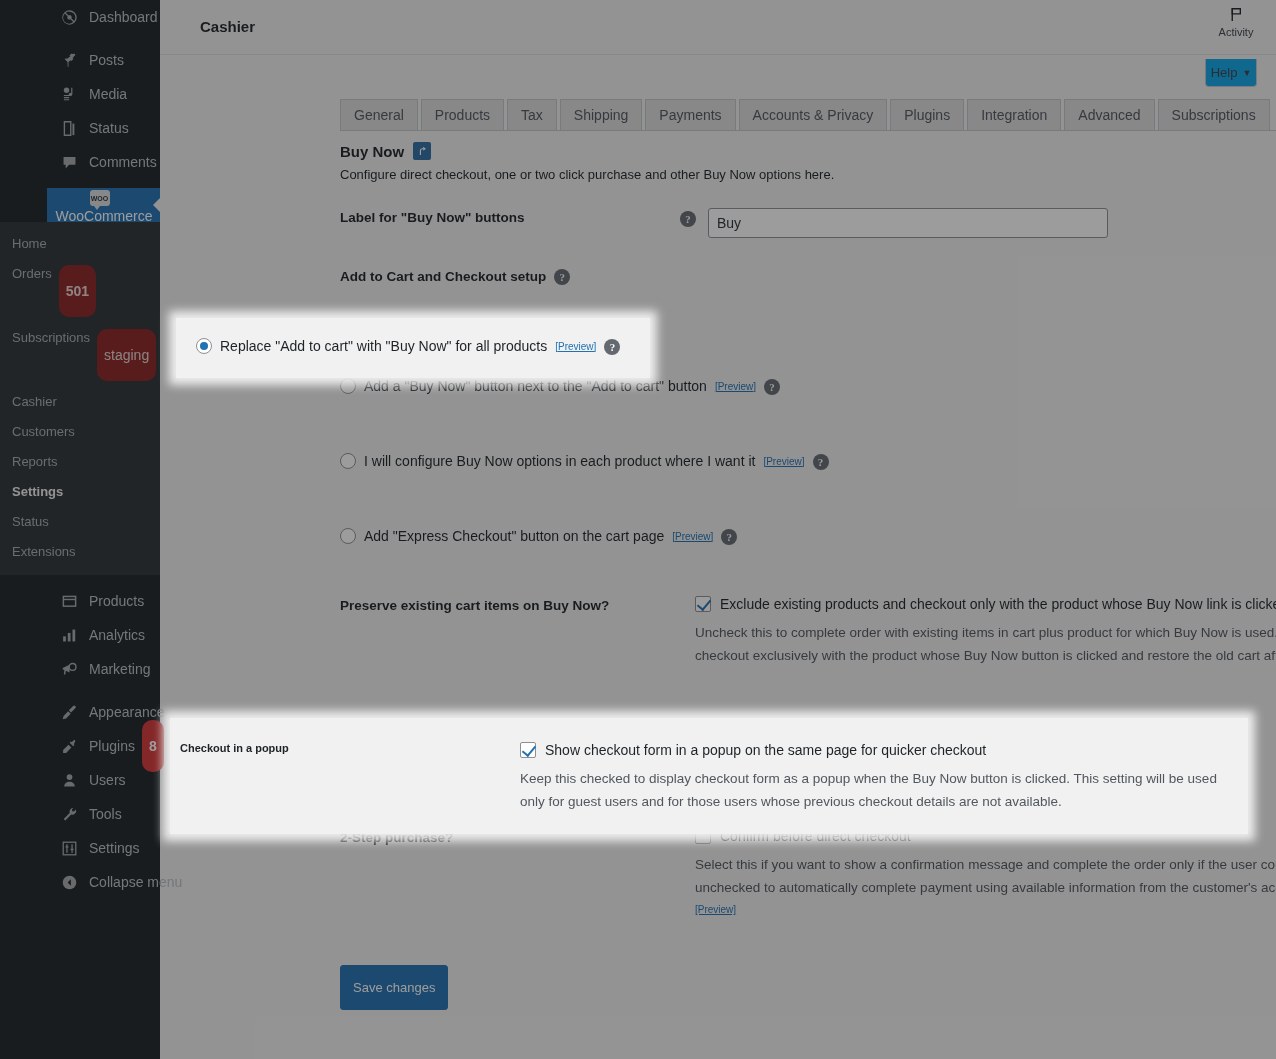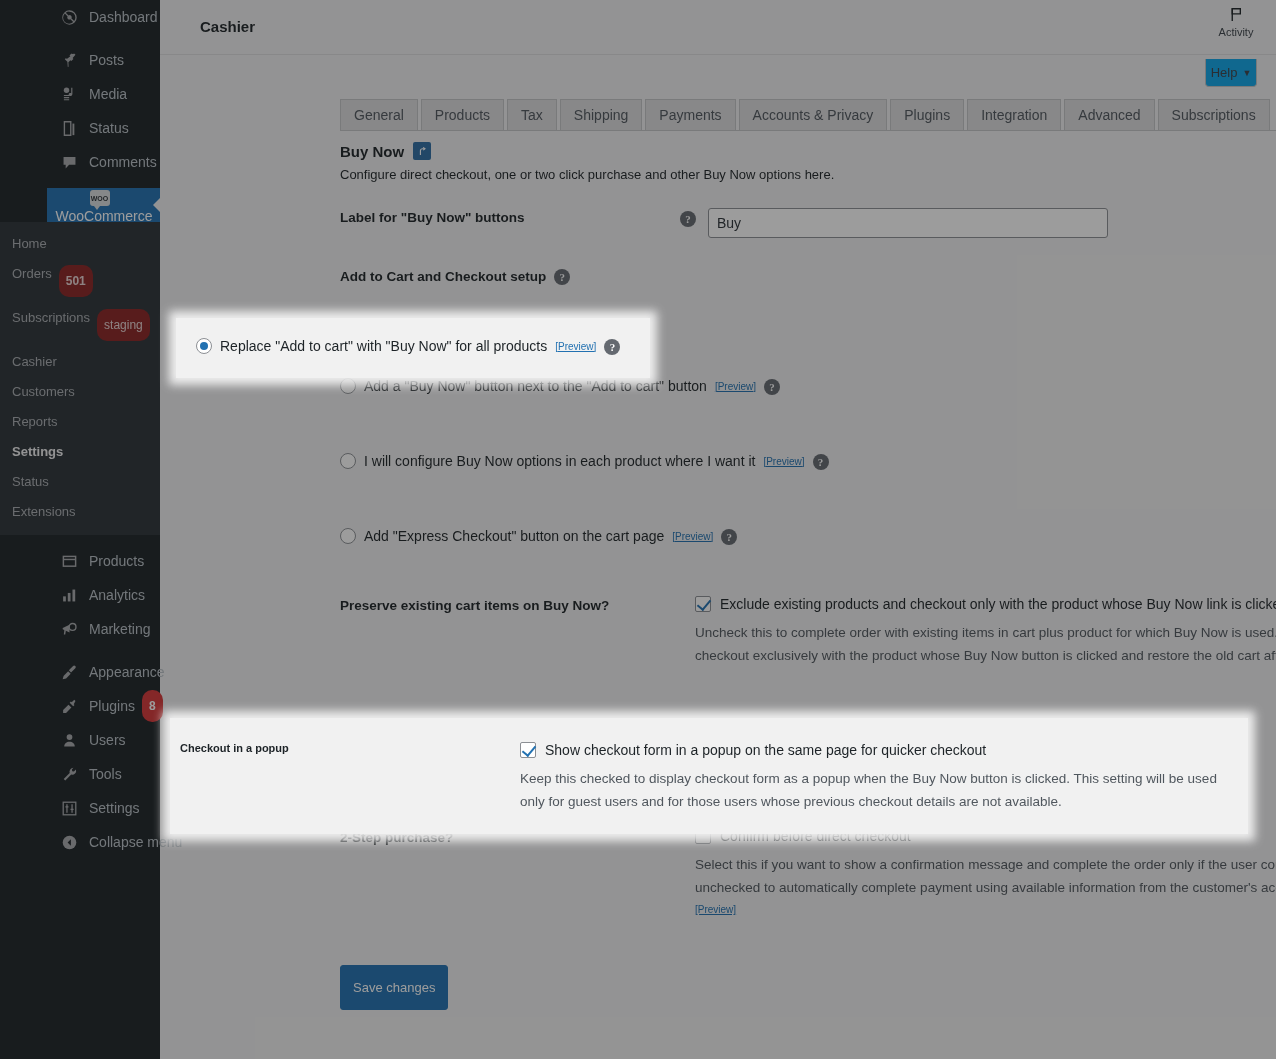--- a/index.html
+++ b/index.html
@@ -52,22 +52,22 @@
     display: flex; 
     font-size: 13px; line-height: 18px;
     padding: 6px 0 6px 12px;
     color: #a9adb1;
   }
   .submenu .sub-item.active { color: #f0f0f1; font-weight: bold; }
   .badge {
     display: inline-block;
     background: #8a2424; color: #e7d3d3;
     border-radius: 10px;
-    font-size: 12px; line-height: 16px;
-    padding: 8px 7px; margin-left: 7px;
+    font-size: 14px; line-height: 16px;
+    padding: 18px 7px; margin-left: 7px;
     font-weight: 600;
   }
   .badge.staging { font-weight: 400; }
   .woo-logo {
     width: 20px; height: 16px; border-radius: 3px;
     background: #d9dcde; color: #2c3338;
     font-size: 7px; font-weight: bold;
     display: flex; align-items: center; justify-content: center;
     position: relative;
   }

